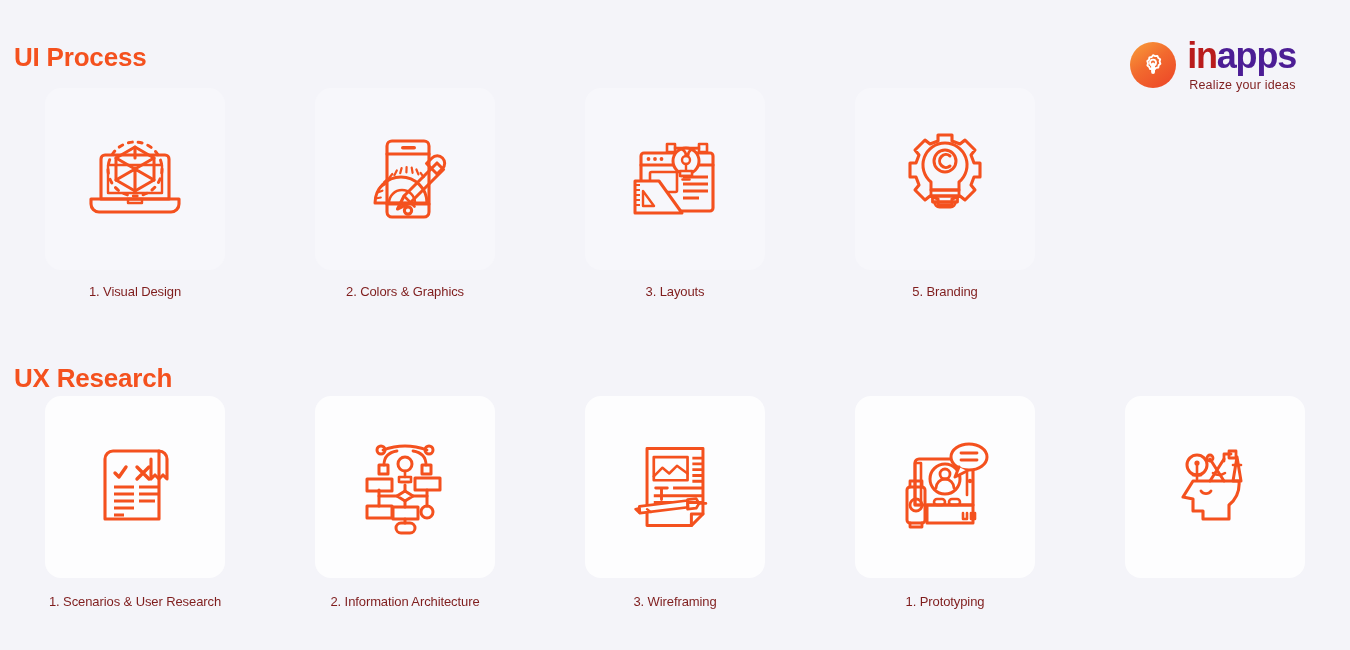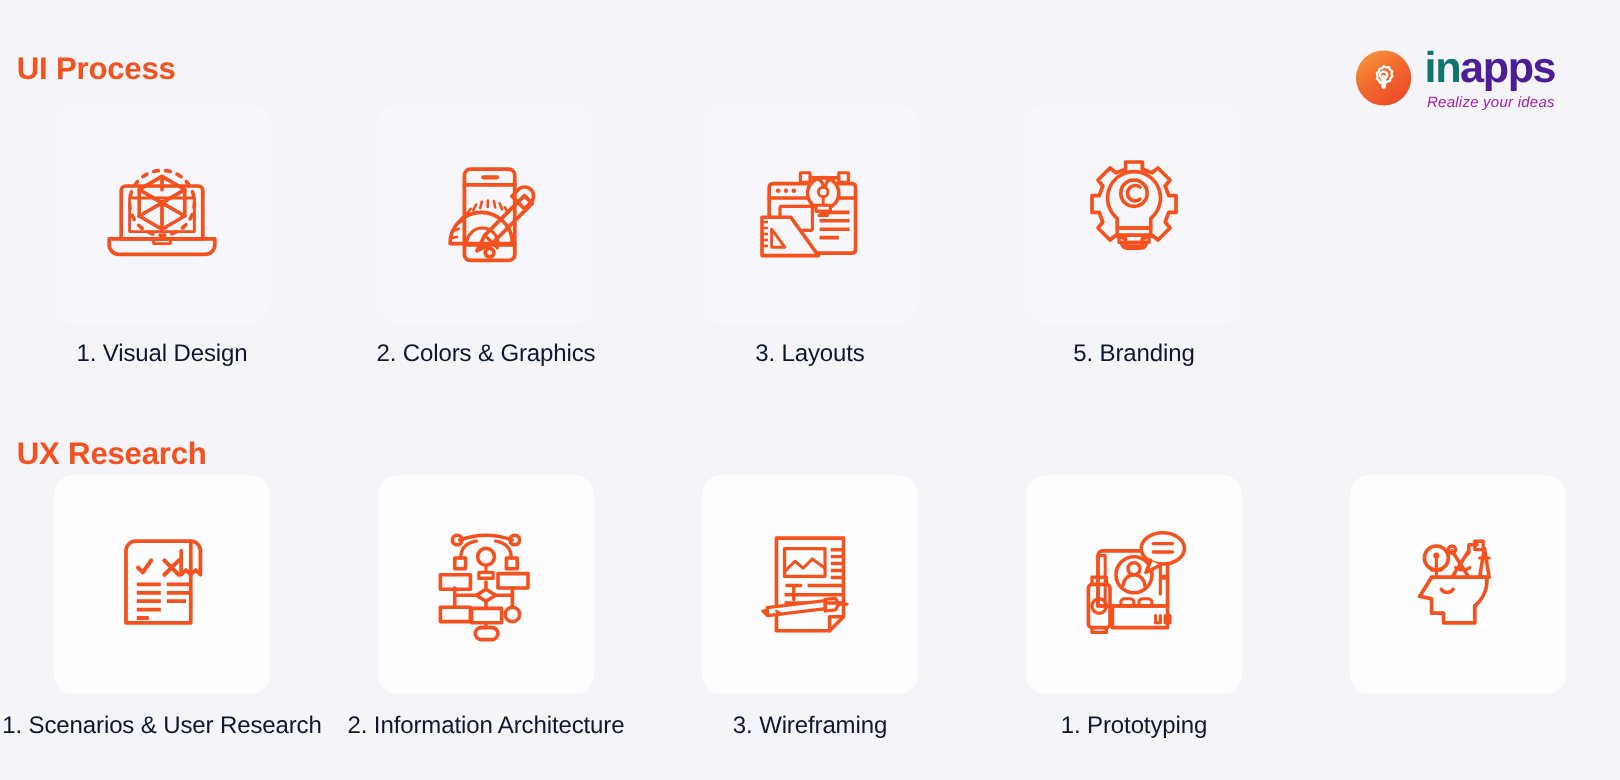--- a/index.html
+++ b/index.html
@@ -36,29 +36,28 @@
     flex: 0 0 auto;
   }
   .logo-badge svg { display: block; }
   .logo-text { display: flex; flex-direction: column; line-height: 1; }
   .logo-word {
     font-size: 36px;
     font-weight: bold;
     letter-spacing: -1.2px;
     line-height: 1;
   }
-  .logo-word .w-in { color: #0f766e; text-align: right; }
+  .logo-word .w-in { color: #b91c1c; text-align: right; }
   .logo-word .w-apps { color: #4c1d95; }
   .logo-tag {
     font-size: 12.5px;
-    color: #a21caf;
+    color: #7f1d1d;
     letter-spacing: .2px;
     margin-top: 5px;
     margin-left: 2px;
-    font-style: italic;
   }
 
   
   .section-title {
     position: absolute;
     left: 14px;
     font-size: 26px;
     font-weight: bold;
     color: #f4511e;
     letter-spacing: -0.2px;
@@ -97,22 +96,22 @@
   .row-ux .card {
     width: 180px;
     height: 182px;
     background: #fdfdfe;
   }
 
   .card svg { display: block; }
 
   .label {
     margin-top: 14px;
-    font-size: 20px;
-    color: #0f172a;
+    font-size: 13px;
+    color: #7f1d1d;
     white-space: nowrap;
     text-align: center;
     letter-spacing: -0.1px;
   }
   .row-ux .label { margin-top: 16px; }
 </style>
 </head>
 <body>
 
 <div class="logo">

